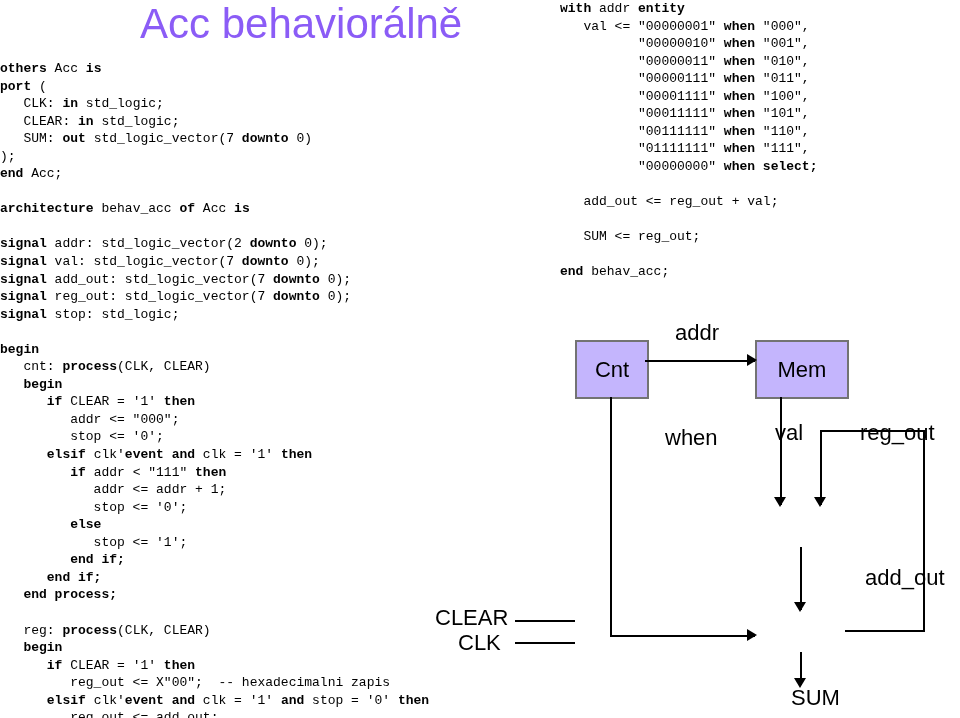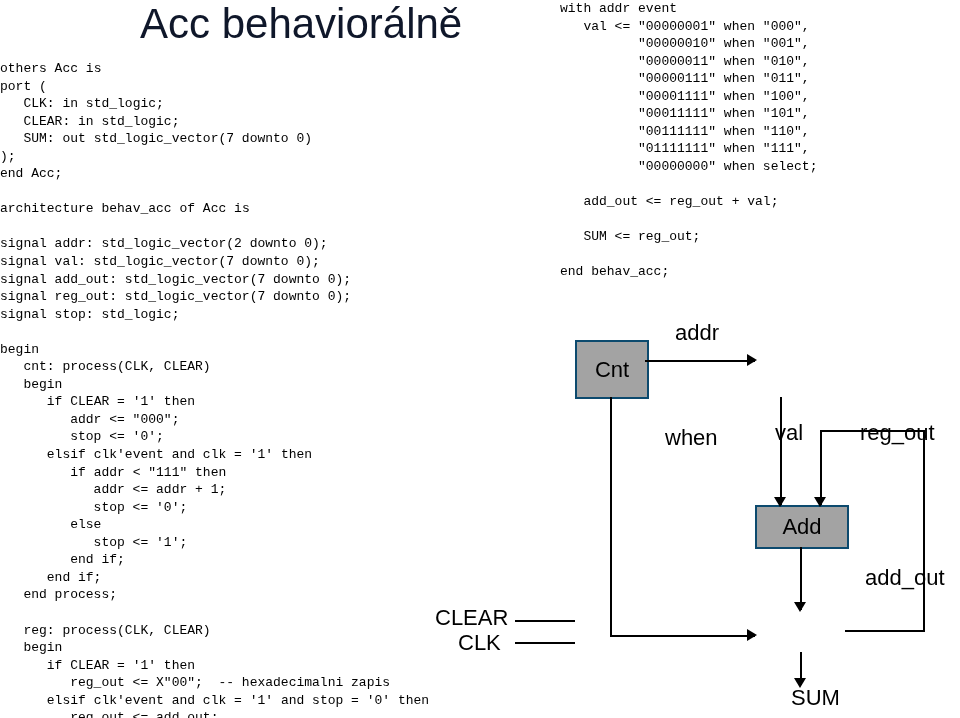--- a/index.html
+++ b/index.html
@@ -12,51 +12,51 @@
     font-size: 13px;
     position: relative;
     overflow: hidden;
   }
   .title {
     position: absolute;
     top: 0px;
     left: 140px;
     font-family: Arial, sans-serif;
     font-size: 42px;
-    color: #0f172a;
+    color: #8b5cf6;
   }
   .code-left {
     position: absolute;
     top: 60px;
     left: 0px;
     white-space: pre;
     line-height: 1.35;
   }
   .code-right {
     position: absolute;
     top: 0px;
     left: 560px;
     white-space: pre;
     line-height: 1.35;
   }
-  .kw { font-weight: normal; }
+  .kw { font-weight: bold; }
   
   .diagram {
     position: absolute;
     top: 320px;
     left: 555px;
     width: 400px;
     height: 400px;
     font-family: Arial, sans-serif;
     font-size: 22px;
   }
   .box {
     position: absolute;
-    border: 2px solid #0c4a6e;
-    background: #a3a3a3;
+    border: 2px solid #737373;
+    background: #c4b5fd;
     display: flex;
     align-items: center;
     justify-content: center;
     font-size: 22px;
   }
   .lbl { position: absolute; font-size: 22px; }
   .hline { position: absolute; height: 2px; background: #000; }
   .vline { position: absolute; width: 2px; background: #000; }
   .arrow-down {
     position: absolute;
@@ -111,43 +111,43 @@
    <span class="kw">end process;</span>
 
    reg: <span class="kw">process</span>(CLK, CLEAR)
    <span class="kw">begin</span>
       <span class="kw">if</span> CLEAR = '1' <span class="kw">then</span>
          reg_out &lt;= X"00";  -- hexadecimalni zapis
       <span class="kw">elsif</span> clk'<span class="kw">event and</span> clk = '1' <span class="kw">and</span> stop = '0' <span class="kw">then</span>
          reg_out &lt;= add_out;
       
    </div>
-<div class="code-right"><span class="kw">with</span> addr <span class="kw">event</span>
+<div class="code-right"><span class="kw">with</span> addr <span class="kw">entity</span>
    val &lt;= "00000001" <span class="kw">when</span> "000",
           "00000010" <span class="kw">when</span> "001",
           "00000011" <span class="kw">when</span> "010",
           "00000111" <span class="kw">when</span> "011",
           "00001111" <span class="kw">when</span> "100",
           "00011111" <span class="kw">when</span> "101",
           "00111111" <span class="kw">when</span> "110",
           "01111111" <span class="kw">when</span> "111",
           "00000000" <span class="kw">when select;</span>
 
    add_out &lt;= reg_out + val;
 
    SUM &lt;= reg_out;
 
 <span class="kw">end</span> behav_acc;</div>
 
 <div class="diagram">
 
   <div class="box" style="left:20px; top:20px; width:70px; height:55px;">Cnt</div>
 
+  <div class="box" style="left:200px; top:20px; width:90px; height:55px;">Mem</div>
 
-  <div class="box" style="left:200px; top:185px; width:90px; height:40px;">Add</div>
 
 
   <div class="lbl" style="left:120px; top:0px;">addr</div>
 
   <div class="hline" style="left:90px; top:40px; width:110px;"></div>
   <div class="arrow-right" style="left:192px; top:34px;"></div>
 
   <div class="lbl" style="left:110px; top:105px;">when</div>
   <div class="vline" style="left:55px; top:77px; height:240px;"></div>
   <div class="hline" style="left:55px; top:315px; width:145px;"></div>

